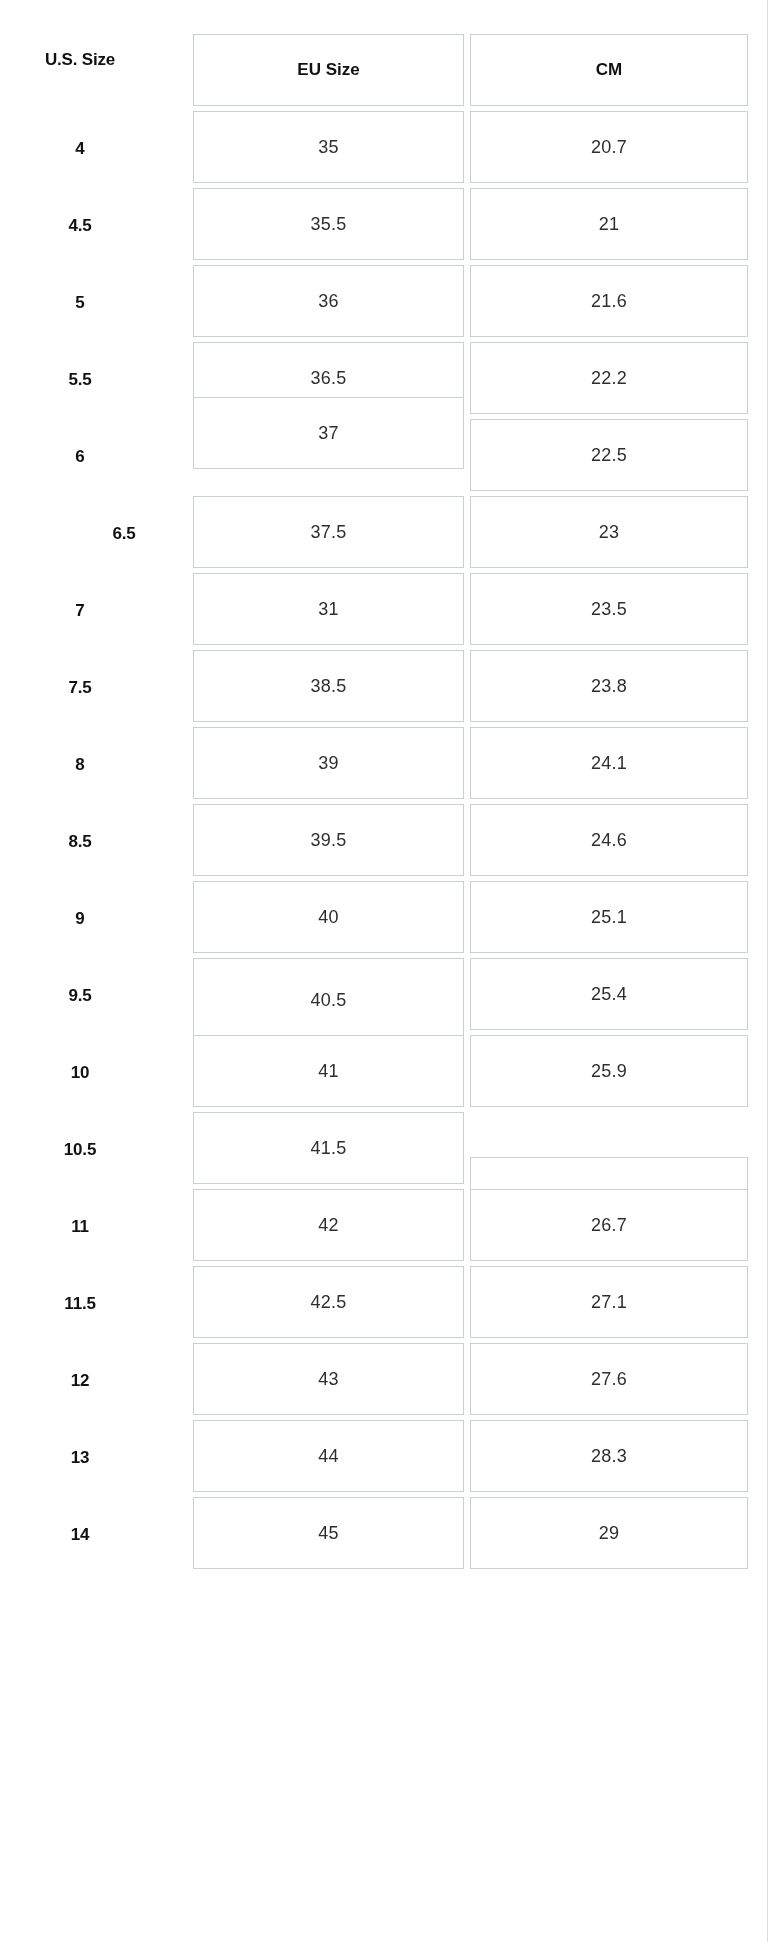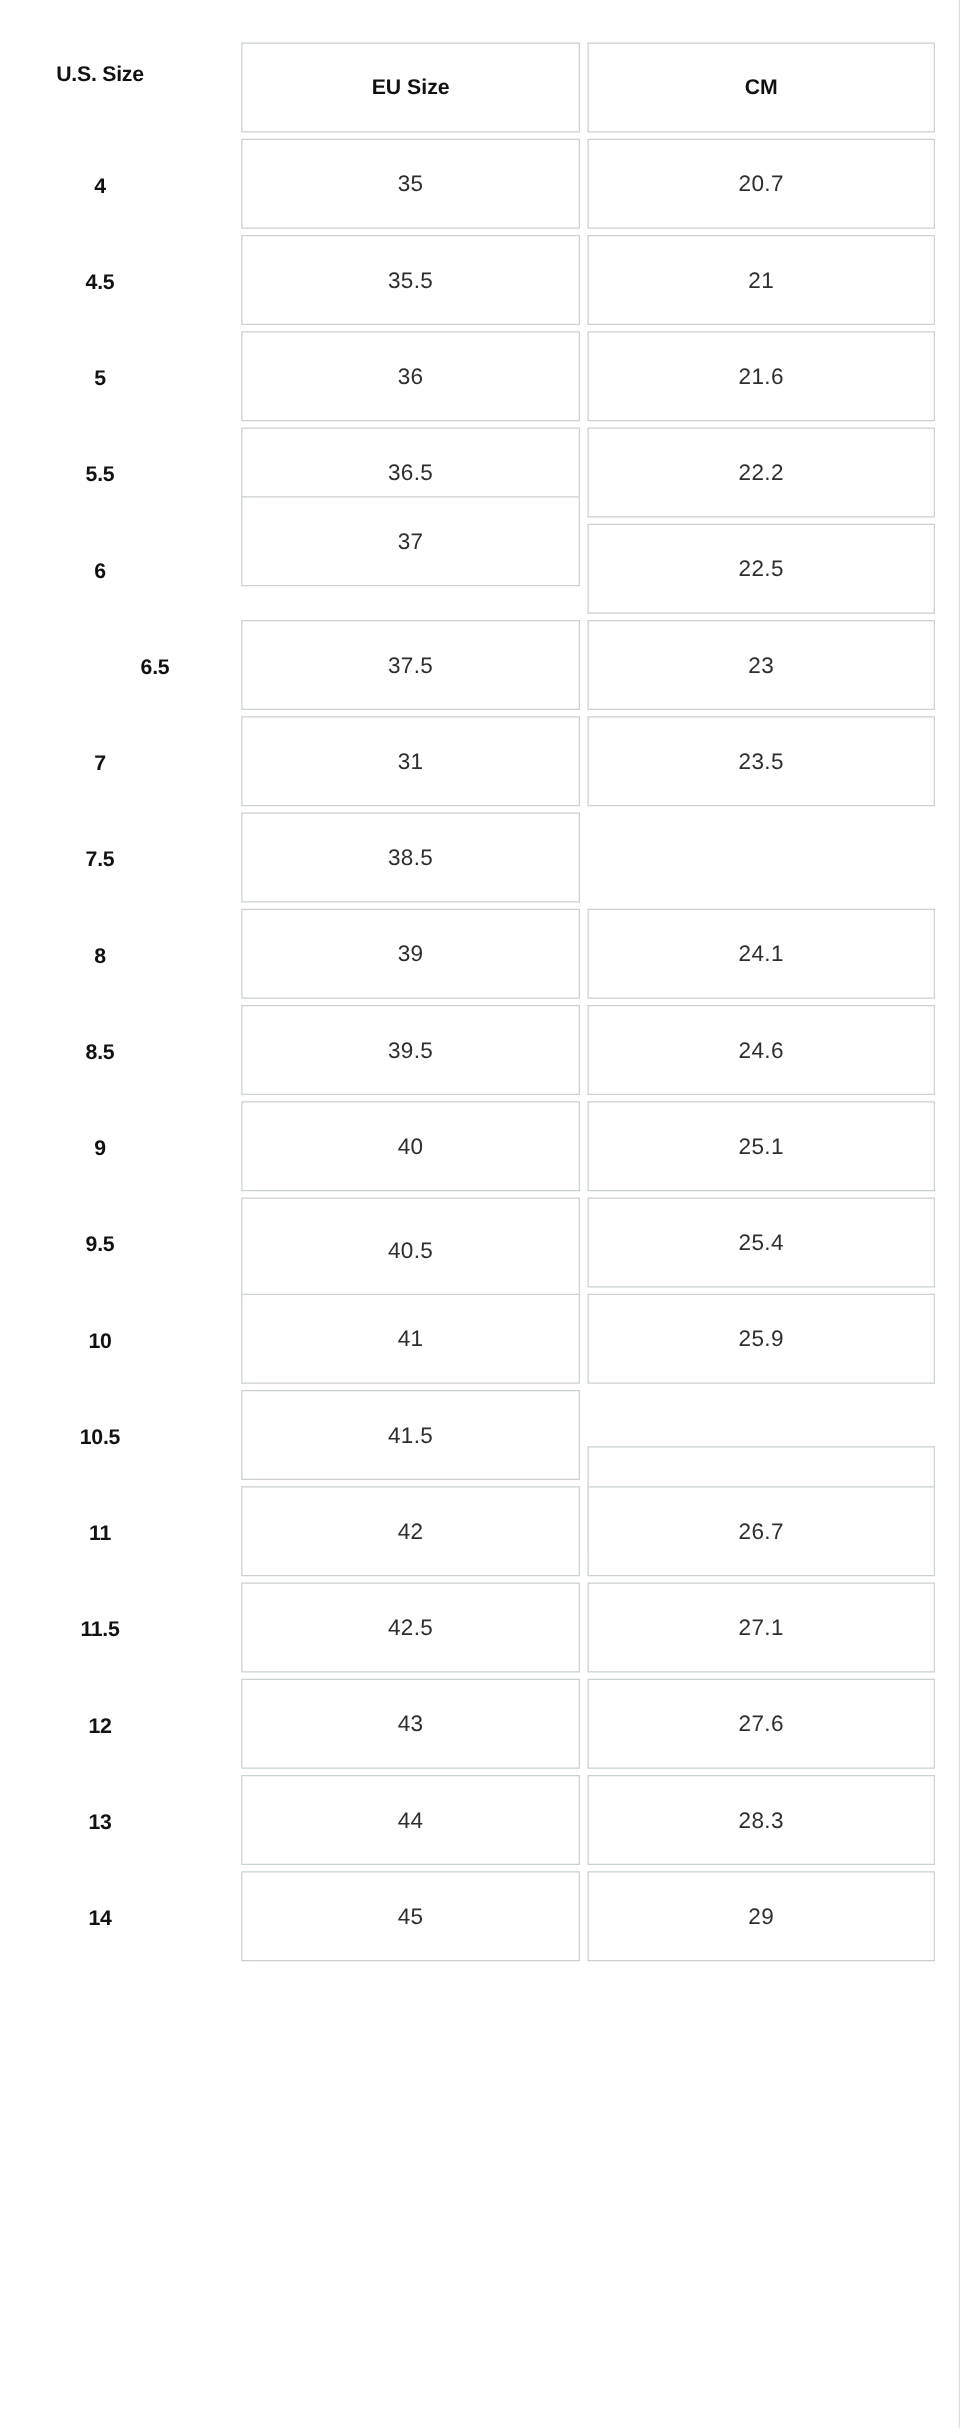--- a/index.html
+++ b/index.html
@@ -95,20 +95,21 @@
     <div class="cell col-eu" style="top: 397px; height: 72px;">37</div>
     <div class="cell col-cm" style="top: 419px; height: 72px;">22.5</div>
     <div class="us-cell" style="top: 520px; margin-left: 44px;">6.5</div>
     <div class="cell col-eu" style="top: 496px; height: 72px;">37.5</div>
     <div class="cell col-cm" style="top: 496px; height: 72px;">23</div>
     <div class="us-cell" style="top: 597px;">7</div>
     <div class="cell col-eu" style="top: 573px; height: 72px;">31</div>
     <div class="cell col-cm" style="top: 573px; height: 72px;">23.5</div>
     <div class="us-cell" style="top: 674px;">7.5</div>
     <div class="cell col-eu" style="top: 650px; height: 72px;">38.5</div>
+    <div class="cell col-cm" style="top: 650px; height: 72px;">23.8</div>
     <div class="us-cell" style="top: 751px;">8</div>
     <div class="cell col-eu" style="top: 727px; height: 72px;">39</div>
     <div class="cell col-cm" style="top: 727px; height: 72px;">24.1</div>
     <div class="us-cell" style="top: 828px;">8.5</div>
     <div class="cell col-eu" style="top: 804px; height: 72px;">39.5</div>
     <div class="cell col-cm" style="top: 804px; height: 72px;">24.6</div>
     <div class="us-cell" style="top: 905px;">9</div>
     <div class="cell col-eu" style="top: 881px; height: 72px;">40</div>
     <div class="cell col-cm" style="top: 881px; height: 72px;">25.1</div>
     <div class="us-cell" style="top: 982px;">9.5</div>

